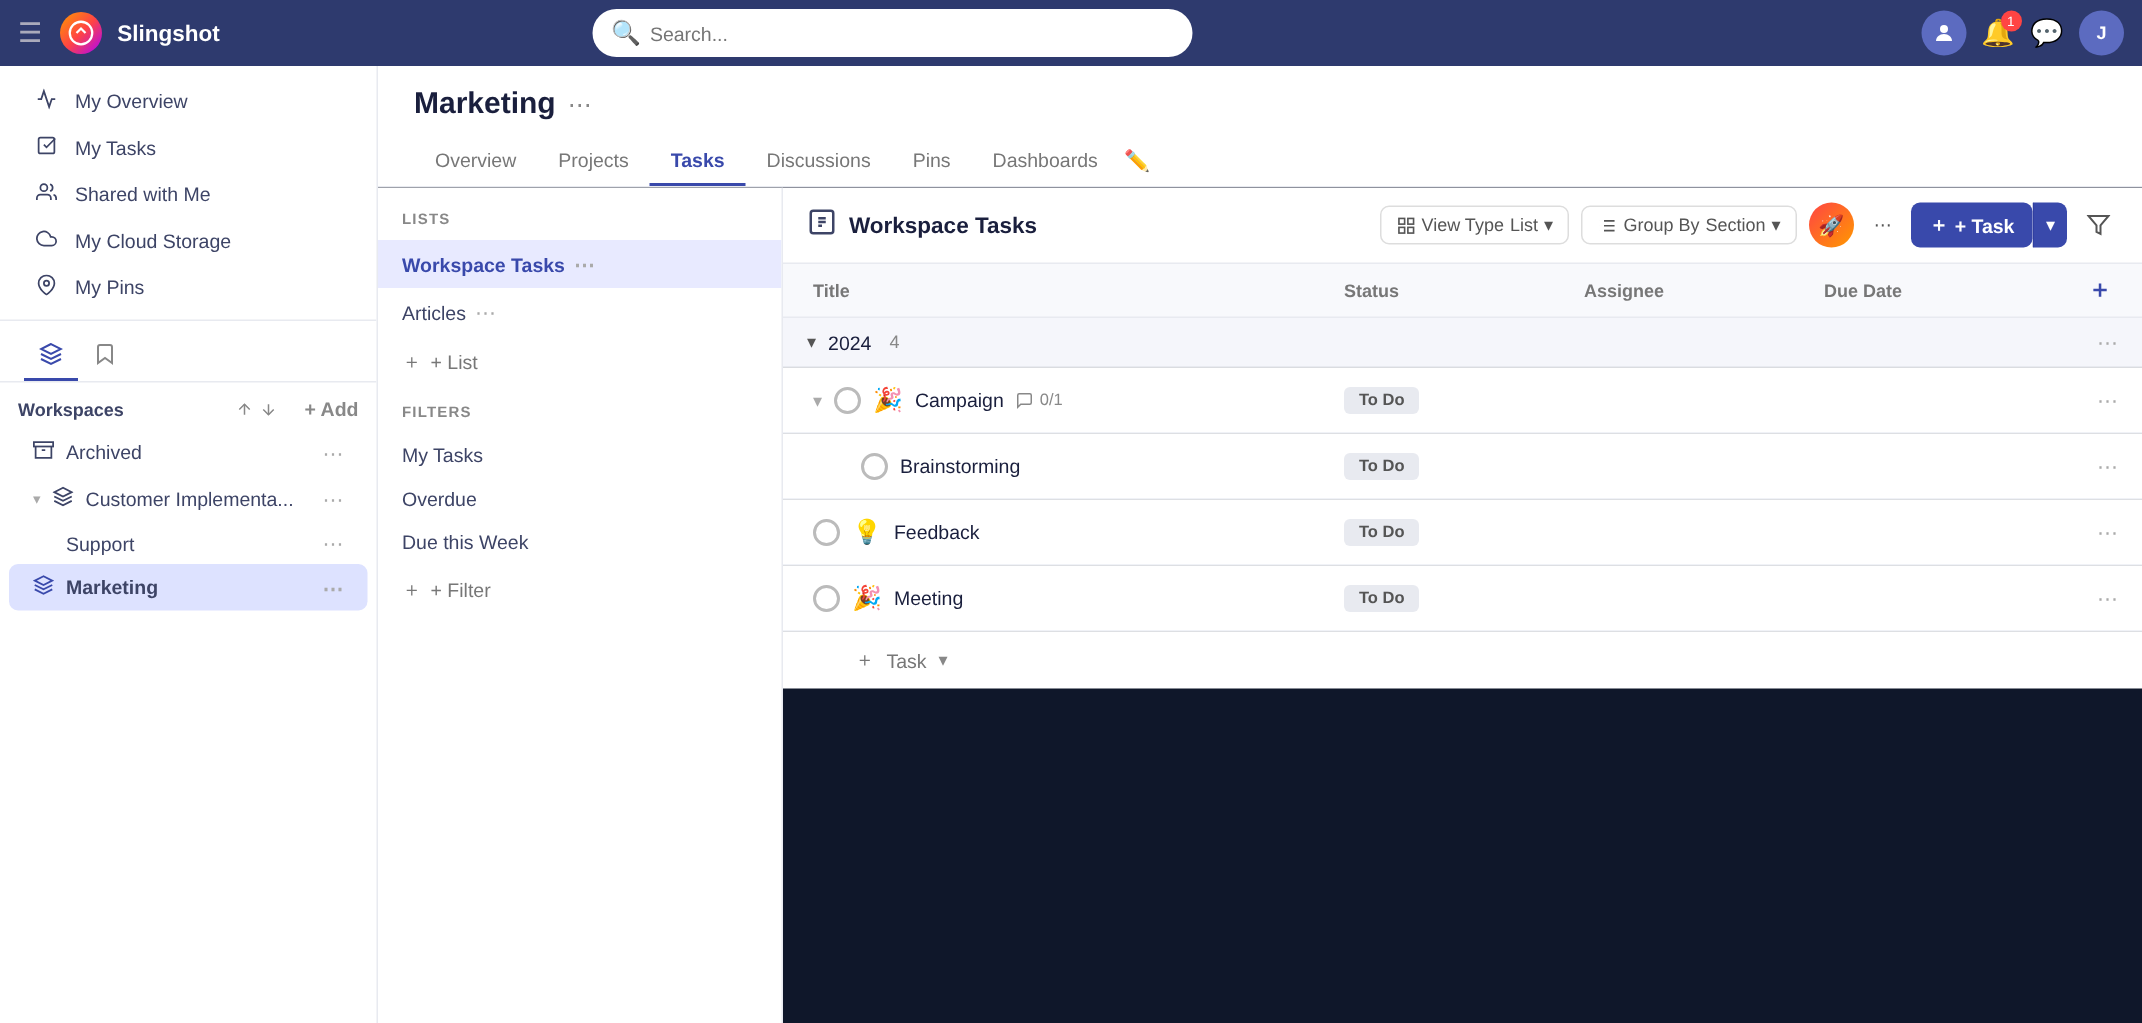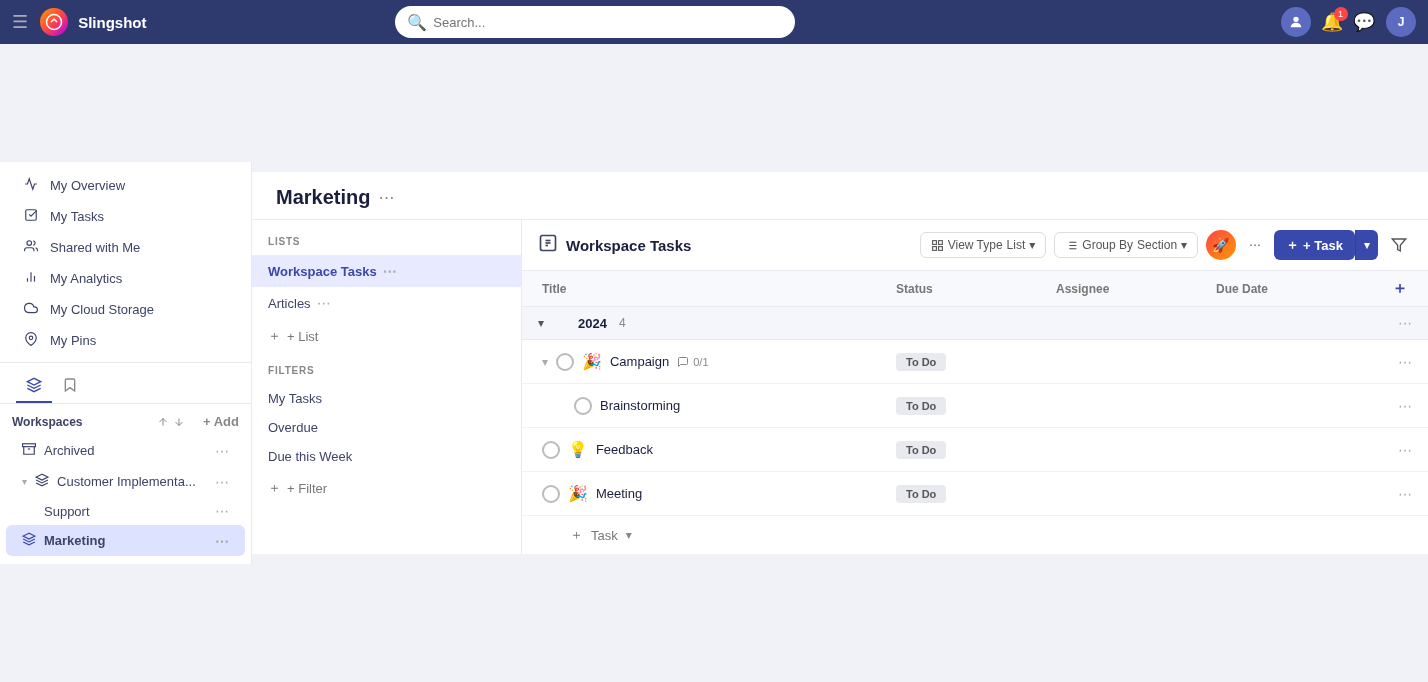--- a/index.html
+++ b/index.html
@@ -37,21 +37,21 @@
     }
     .nav-icon { color: #aab; font-size: 18px; cursor: pointer; position: relative; }
     .badge {
       position: absolute; top: -4px; right: -4px;
       background: #f44; color: white; font-size: 9px;
       width: 14px; height: 14px; border-radius: 50%;
       display: flex; align-items: center; justify-content: center;
     }
 
     
-    .main-layout { display: flex; flex: 1; overflow: hidden; align-items: center; }
+    .main-layout { display: flex; flex: 1; overflow: hidden; }
 
     
     .sidebar {
       width: 252px; background: white; flex-shrink: 0;
       display: flex; flex-direction: column; overflow-y: auto;
       border-right: 1px solid #e8eaf0;
       padding: 8px 0;
     }
     .sidebar-item {
       display: flex; align-items: center; gap: 10px;
@@ -186,21 +186,21 @@
       background: #f8f9fc; border-bottom: 1px solid #e8eaf0;
       padding: 0 16px; align-items: center; height: 36px; position: sticky; top: 0; z-index: 2;
     }
     .table-header-cell { font-size: 12px; color: #777; font-weight: 600; padding: 0 4px; }
     .table-header-cell.add { color: #3949ab; font-size: 16px; text-align: right; cursor: pointer; }
     .section-row {
       display: flex; align-items: center; padding: 8px 16px; gap: 8px;
       background: #f5f6fb; border-bottom: 1px solid #e8eaf0; cursor: pointer;
     }
     .section-row .chevron { color: #555; font-size: 12px; }
-    .section-row .year { font-size: 13px; font-weight: 700; color: #1a1f3d; margin-left: 26px; }
+    .section-row .year { font-size: 13px; font-weight: 400; color: #1a1f3d; }
     .section-row .count { font-size: 12px; color: #888; margin-left: 4px; }
     .section-row .more-icon { margin-left: auto; color: #aaa; font-size: 14px; cursor: pointer; }
     .task-row {
       display: grid; grid-template-columns: 1fr 160px 160px 160px 40px;
       align-items: center; padding: 0 16px; height: 44px;
       border-bottom: 1px solid #f0f2f7; background: white;
     }
     .task-row.sub { padding-left: 48px; }
     .task-cell { display: flex; align-items: center; gap: 8px; padding: 0 4px; }
     .task-checkbox {
@@ -282,30 +282,20 @@
             <circle cx="9" cy="7" r="4"></circle>
             <path d="M23 21v-2a4 4 0 0 0-3-3.87"></path>
             <path d="M16 3.13a4 4 0 0 1 0 7.75"></path>
           </svg>
       </span>
       <span>Shared with Me</span>
     </div>
     <div class="sidebar-item">
       <span class="icon">
         <svg width="14" height="14" viewBox="0 0 24 24" fill="none" stroke="#3d4466" stroke-width="2">
-            <line x1="18" y1="20" x2="18" y2="10"></line>
-            <line x1="12" y1="20" x2="12" y2="4"></line>
-            <line x1="6" y1="20" x2="6" y2="14"></line>
-          </svg>
-      </span>
-      <span>My Analytics</span>
-    </div>
-    <div class="sidebar-item">
-      <span class="icon">
-        <svg width="14" height="14" viewBox="0 0 24 24" fill="none" stroke="#3d4466" stroke-width="2">
             <path d="M18 10h-1.26A8 8 0 1 0 9 20h9a5 5 0 0 0 0-10z"></path>
           </svg>
       </span>
       <span>My Cloud Storage</span>
     </div>
     <div class="sidebar-item">
       <span class="icon">
         <svg width="14" height="14" viewBox="0 0 24 24" fill="none" stroke="#3d4466" stroke-width="2">
             <path d="M21 10c0 7-9 13-9 13s-9-6-9-13a9 9 0 0 1 18 0z"></path>
             <circle cx="12" cy="10" r="3"></circle>
@@ -390,20 +380,29 @@
       <span class="more">⋯</span>
     </div>
   </aside>
 
   <div class="content-area">
 
     <div class="page-header">
       <div class="page-title-row">
         <h1 class="page-title">Marketing</h1>
         <span class="page-title-more">⋯</span>
+      </div>
+      <div class="page-tabs">
+        <div class="page-tab">Overview</div>
+        <div class="page-tab">Projects</div>
+        <div class="page-tab active">Tasks</div>
+        <div class="page-tab">Discussions</div>
+        <div class="page-tab">Pins</div>
+        <div class="page-tab">Dashboards</div>
+        <div class="page-tab-icon">✏️</div>
       </div>
     </div>
 
     <div class="main-panel">
 
       <div class="lists-panel">
         <div class="lists-section-label">LISTS</div>
 
         <div class="list-item active">
           <span>Workspace Tasks</span>

